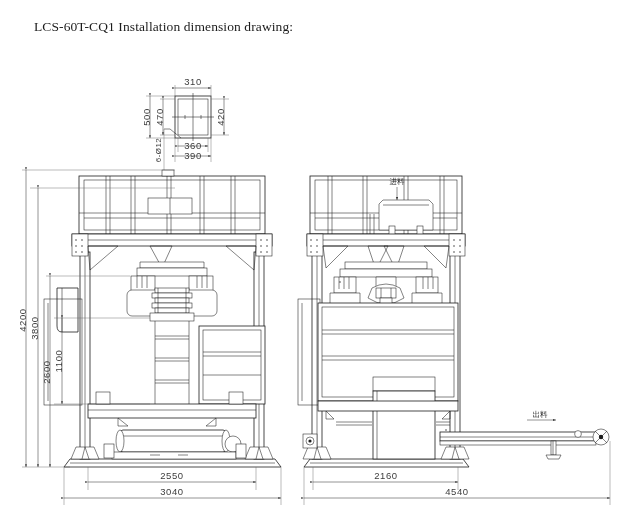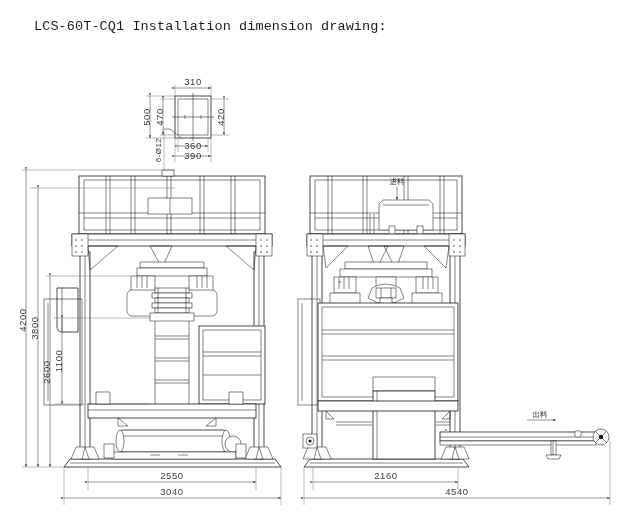--- a/index.html
+++ b/index.html
@@ -20,21 +20,21 @@
     position: relative;
     width: 624px;
     height: 529px;
     background: #ffffff;
   }
   #title {
     position: absolute;
     left: 34px;
     top: 19px;
     font-size: 13.5px;
-    font-family: Liberation Mono, monospace;
+    font-family: Liberation Serif, serif;
     color: #1c1c1c;
     letter-spacing: 0.1px;
     white-space: nowrap;
   }
   #drawing {
     position: absolute;
     left: 0;
     top: 0;
     width: 624px;
     height: 529px;

